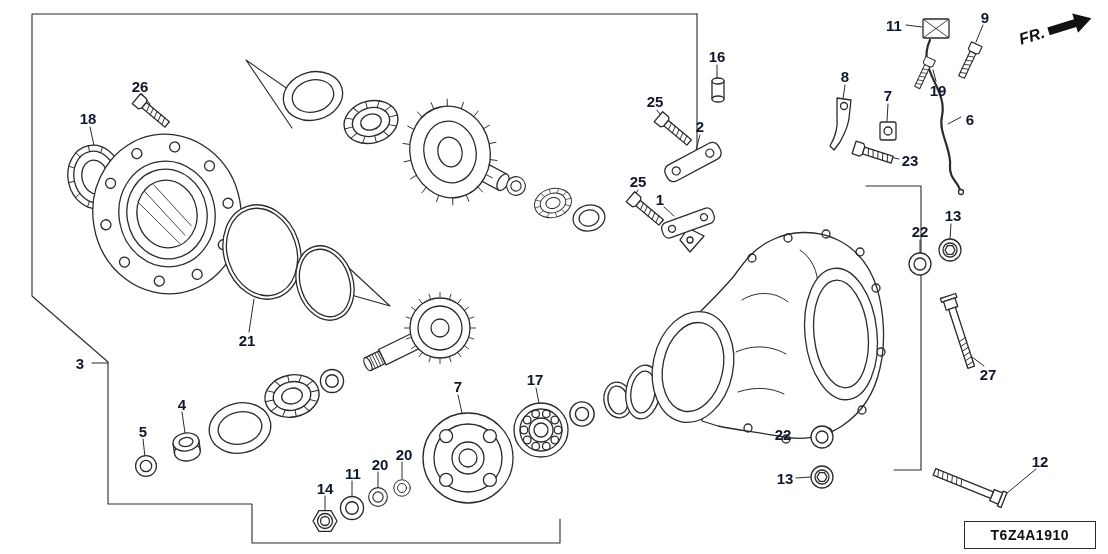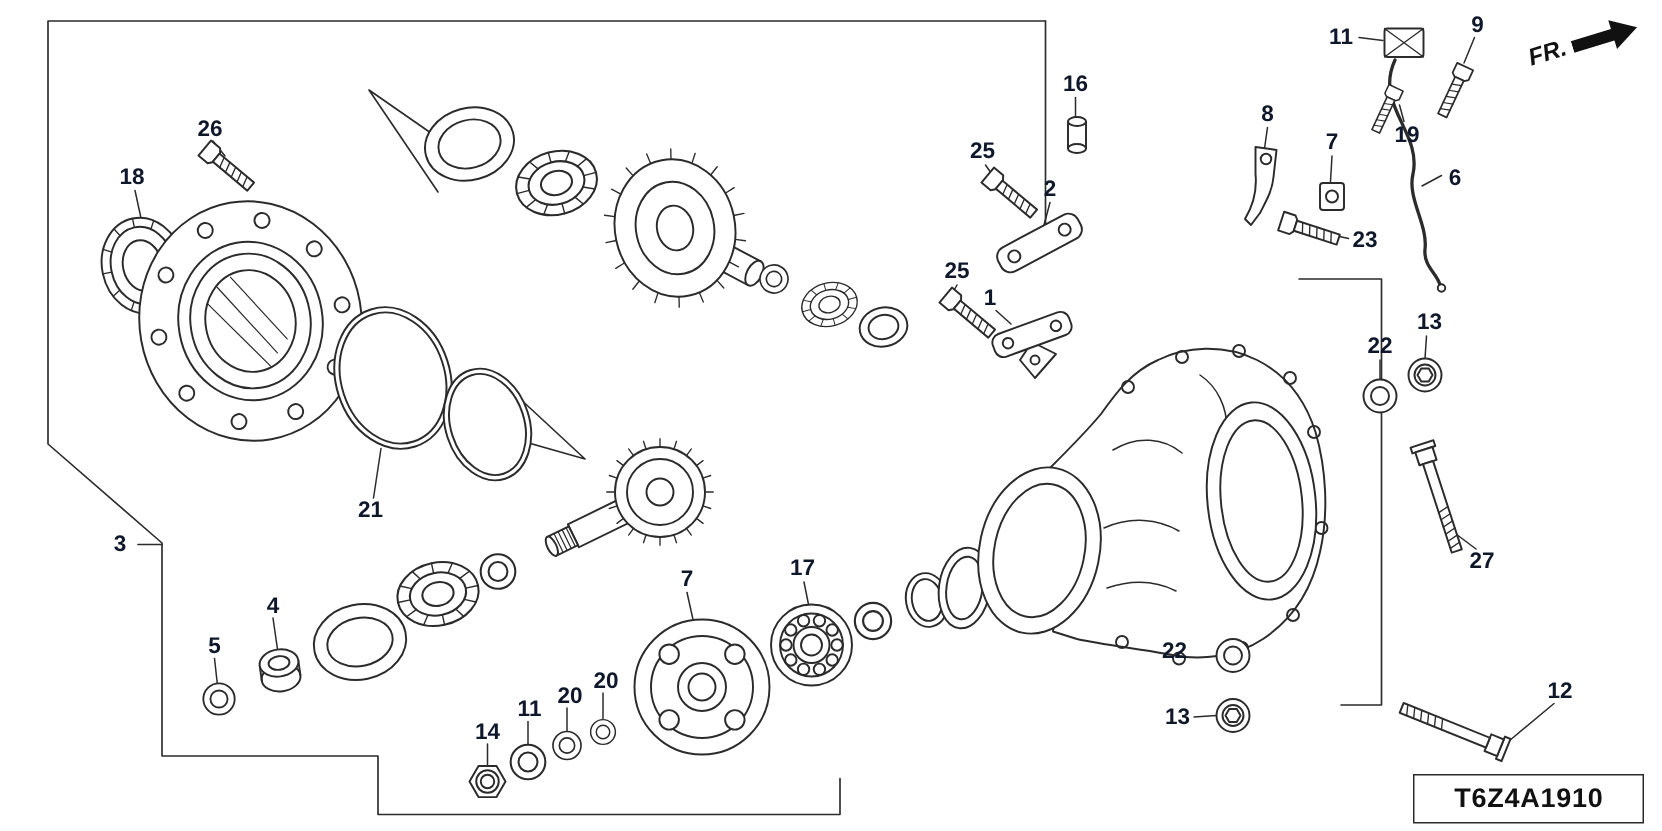--- a/index.html
+++ b/index.html
@@ -8,21 +8,21 @@
     font-family:"Liberation Sans",sans-serif;color:#111;
   }
   .drawing{position:absolute;left:0;top:0;}
   .callout{
     position:absolute;transform:translate(-50%,-50%);
     font-size:15px;font-weight:600;color:#0f172a;line-height:1;
     white-space:nowrap;user-select:none;text-align:right;
   }
   .code-box{
     position:absolute;right:12px;bottom:5px;border:1.6px solid #2b2b2b;
-    padding:5px 26px;font-size:18px;font-weight:600;letter-spacing:.5px;
+    padding:5px 26px;font-size:14px;font-weight:600;letter-spacing:.5px;
     background:#fff;
   }
   .fr-indicator{
     position:absolute;left:1018px;top:18px;display:flex;align-items:center;gap:4px;
     transform:rotate(-17deg);
   }
   .fr-indicator .fr-text{font-size:16px;font-weight:700;font-style:italic;}
 </style>
 </head>
 <body>

